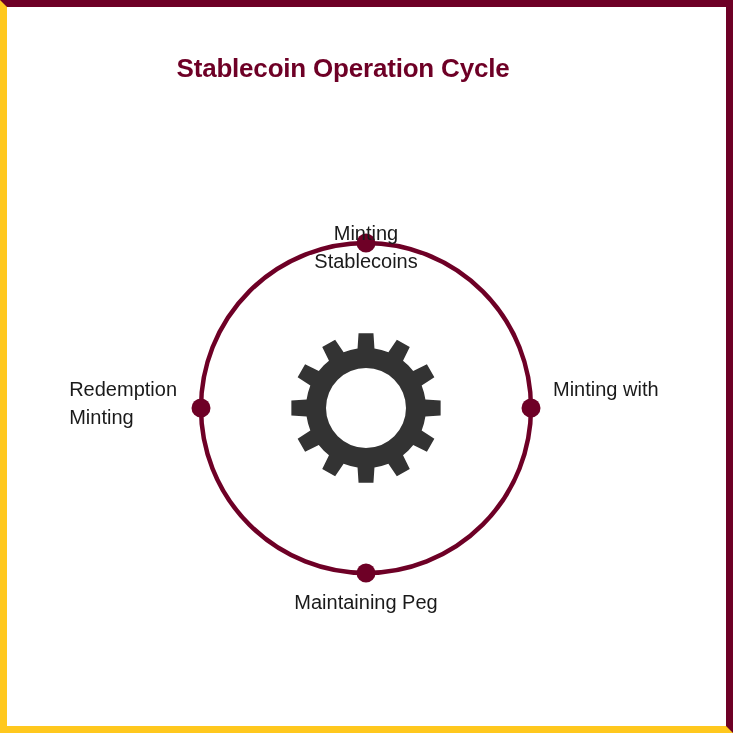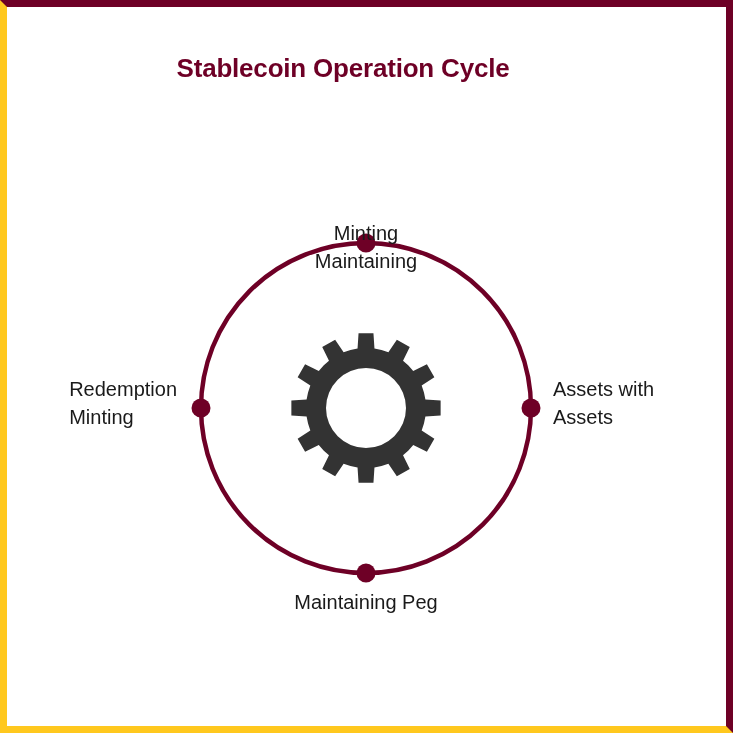--- a/index.html
+++ b/index.html
@@ -52,25 +52,24 @@
   <circle cx="531" cy="408" r="9.5" fill="#6e0026"></circle>
   <circle cx="366" cy="573" r="9.5" fill="#6e0026"></circle>
   <circle cx="201" cy="408" r="9.5" fill="#6e0026"></circle>
   <g transform="translate(366,408)">
     <path id="gearpath" fill="#333333" fill-rule="evenodd" d="M-15.53 -57.96 L-8.45 -59.40 L-7.45 -74.63 L7.45 -74.63 L8.45 -59.40 L15.53 -57.96 L22.38 -55.67 L30.86 -68.36 L43.77 -60.91 L37.02 -47.22 L42.43 -42.43 L47.22 -37.02 L60.91 -43.77 L68.36 -30.86 L55.67 -22.38 L57.96 -15.53 L59.40 -8.45 L74.63 -7.45 L74.63 7.45 L59.40 8.45 L57.96 15.53 L55.67 22.38 L68.36 30.86 L60.91 43.77 L47.22 37.02 L42.43 42.43 L37.02 47.22 L43.77 60.91 L30.86 68.36 L22.38 55.67 L15.53 57.96 L8.45 59.40 L7.45 74.63 L-7.45 74.63 L-8.45 59.40 L-15.53 57.96 L-22.38 55.67 L-30.86 68.36 L-43.77 60.91 L-37.02 47.22 L-42.43 42.43 L-47.22 37.02 L-60.91 43.77 L-68.36 30.86 L-55.67 22.38 L-57.96 15.53 L-59.40 8.45 L-74.63 7.45 L-74.63 -7.45 L-59.40 -8.45 L-57.96 -15.53 L-55.67 -22.38 L-68.36 -30.86 L-60.91 -43.77 L-47.22 -37.02 L-42.43 -42.43 L-37.02 -47.22 L-43.77 -60.91 L-30.86 -68.36 L-22.38 -55.67 Z M 40 0 A 40 40 0 1 0 -40 0 A 40 40 0 1 0 40 0 Z"></path>
   </g>
 </svg>
 
 <div class="label label-top">
   <span>Minting</span>
-  <span>Maintaining</span>
+  <span>Stablecoins</span>
 </div>
 <div class="label label-right">
-  <span>Assets with</span>
-  <span>Assets</span>
+  <span>Minting with</span>
 </div>
 <div class="label label-bottom">
   <span>Maintaining Peg</span>
 </div>
 <div class="label label-left">
   <span>Redemption</span>
   <span>Minting</span>
 </div>
 
 </body></html>

